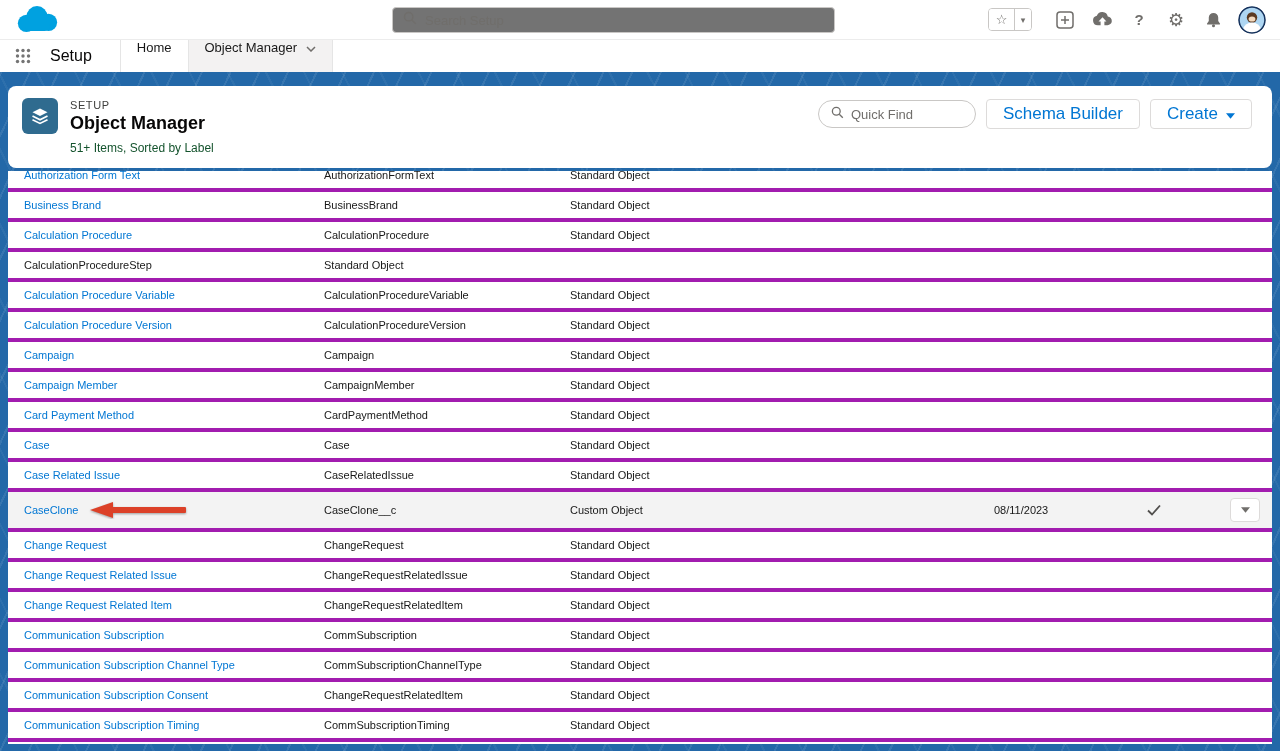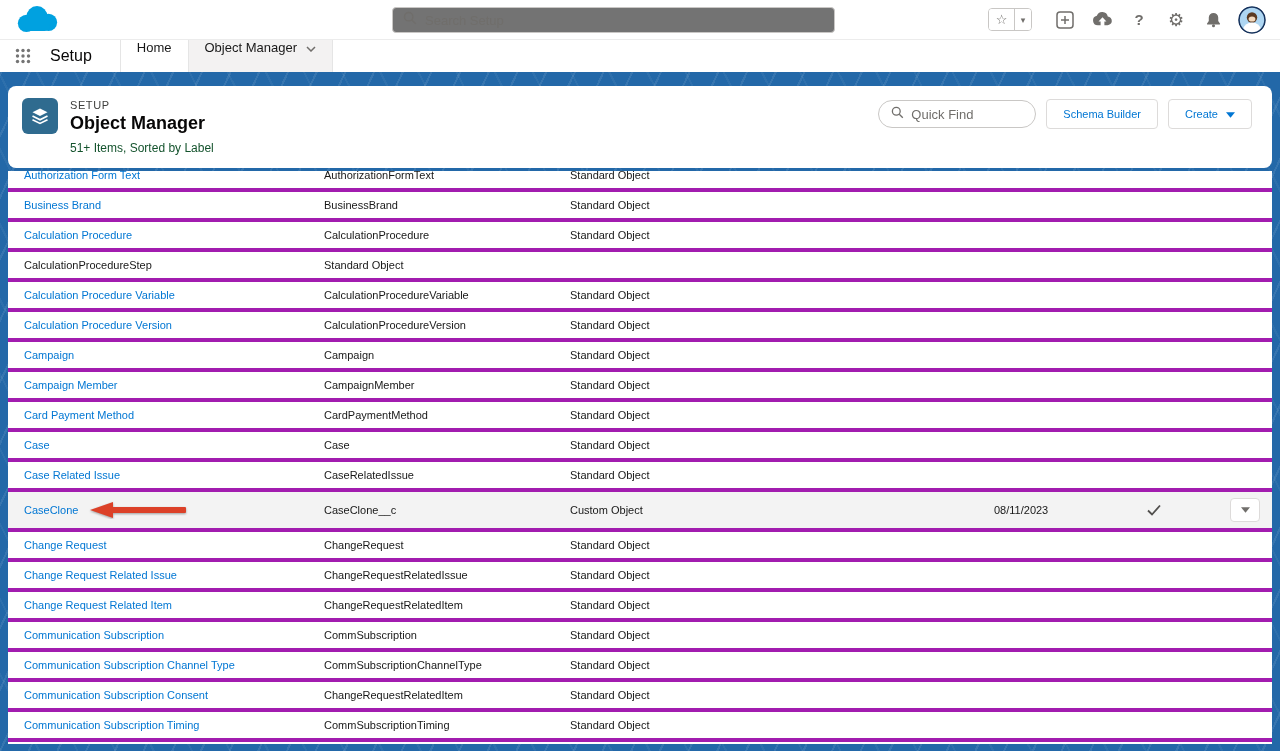--- a/index.html
+++ b/index.html
@@ -39,21 +39,21 @@
   .header-card{background:#fff;border-radius:8px;height:82px;padding:12px 14px;position:relative;margin-bottom:3px}
   .card-left{display:flex;gap:12px;align-items:flex-start}
   .obj-icon{width:36px;height:36px;border-radius:6px;background:#2f6b8f;display:flex;align-items:center;justify-content:center;flex:0 0 auto}
   .eyebrow{font-size:11px;color:#3e3e3c;letter-spacing:.6px;margin-top:1px}
   .page-title{font-size:18px;font-weight:bold;color:#080707;margin-top:2px}
   .item-count{font-size:12px;color:#14532d;margin:7px 0 0 48px}
   .card-controls{position:absolute;right:20px;top:13px;display:flex;align-items:center;gap:10px}
   .quick-find{width:158px;height:28px;border:1px solid #c9c7c5;border-radius:14px;display:flex;align-items:center;padding:0 12px;gap:7px;background:#fff}
   .quick-find input{border:none;outline:none;width:100%;font-size:13px;font-family:inherit}
   .quick-find input::placeholder{color:#706e6b}
-  .btn{height:30px;padding:0 16px;border:1px solid #dddbda;border-radius:4px;background:#fff;color:#0176d3;font-size:11px;font-family:inherit;display:flex;align-items:center;gap:8px;cursor:pointer}
+  .btn{height:30px;padding:0 16px;border:1px solid #dddbda;border-radius:4px;background:#fff;color:#0176d3;font-size:17px;font-family:inherit;display:flex;align-items:center;gap:8px;cursor:pointer}
 
   
   .table-wrap{background:#fff;height:573px;overflow:hidden}
   .rows{margin-top:-9px}
   .row{display:grid;grid-template-columns:300px 246px 424px 130px 60px 1fr;align-items:center;height:30px;border-bottom:4px solid #a21caf;padding-left:16px;font-size:11px;background:#fff}
   .row.highlighted{background:#f3f3f3;height:40px}
   .cell{overflow:hidden;white-space:nowrap}
   .label-cell{display:flex;align-items:center}
   .obj-link{color:#0176d3;text-decoration:none;cursor:pointer}
   .check-cell{display:flex;justify-content:center}

